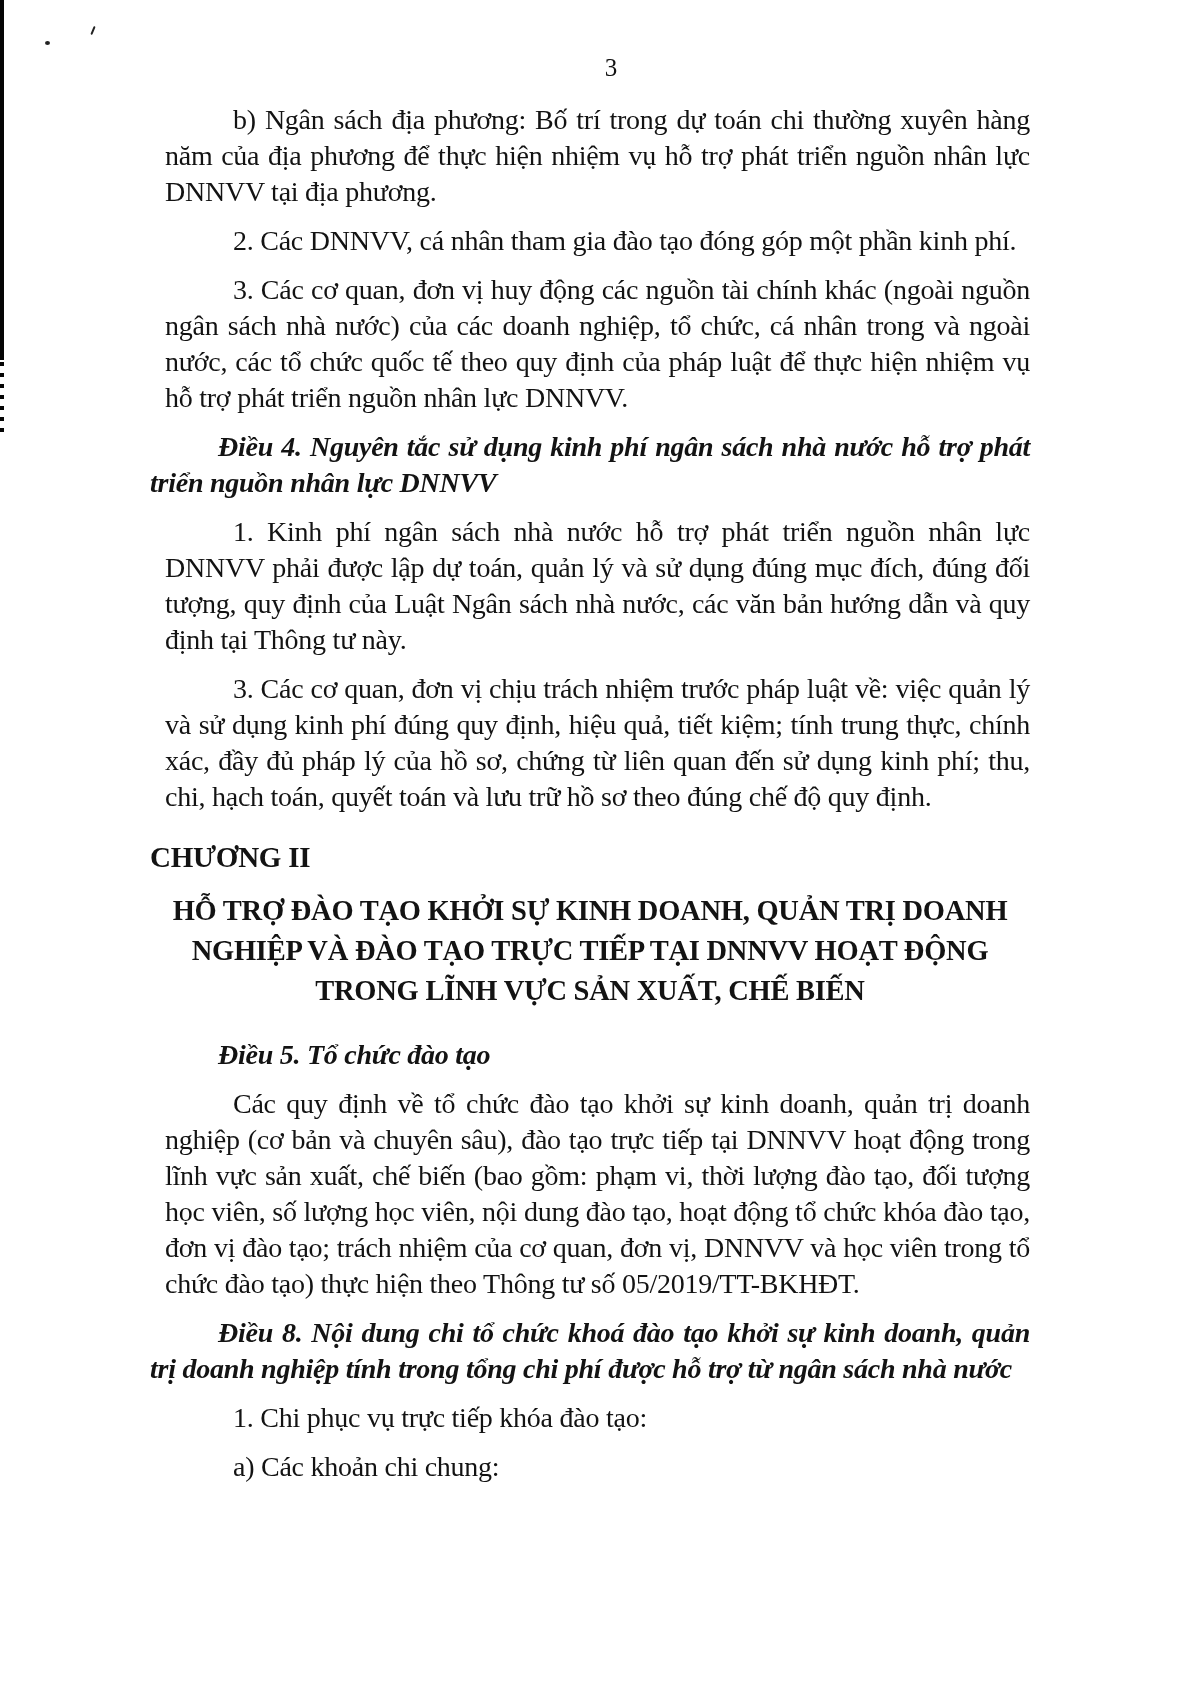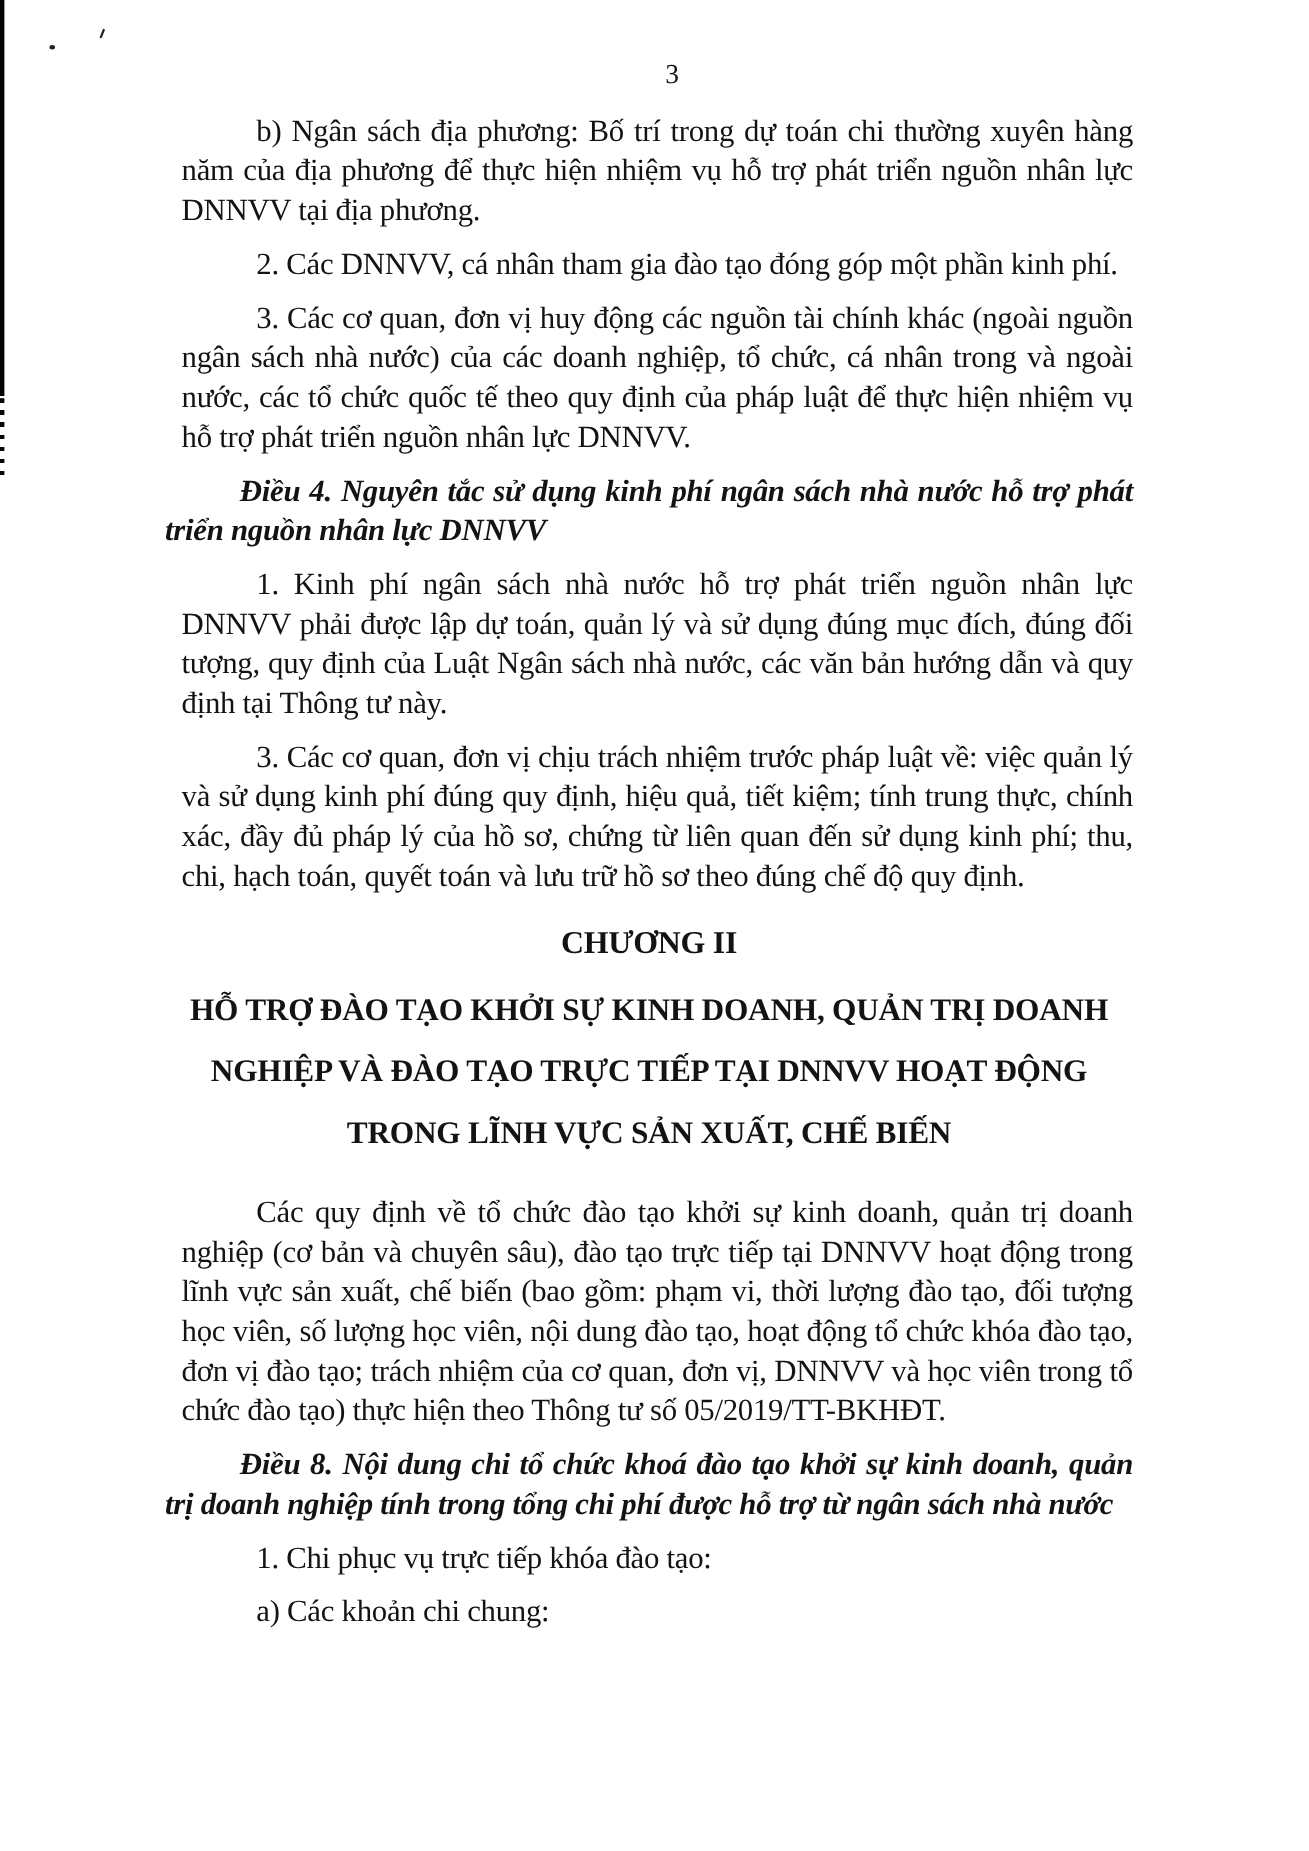--- a/index.html
+++ b/index.html
@@ -58,29 +58,29 @@
   }
   .article-heading {
     font-weight: bold;
     text-align: justify;
     text-indent: 68px;
     margin: 3px 0 13px 0;
     font-style: italic;
   }
   .chapter-number {
     font-weight: bold;
-    text-align: center;
+    text-align: left;
     font-size: 29px;
     margin: 24px 0 8px 0;
   }
   .chapter-title {
     font-weight: bold;
     text-align: center;
     font-size: 28.5px;
-    line-height: 56px;
+    line-height: 40px;
     margin: 16px 10px 26px 10px;
   }
 </style>
 </head>
 <body>
 
 <div class="page">
 
   <div class="binding-line"></div>
   <div class="binding-dashes"></div>
@@ -101,20 +101,21 @@
 
     <p class="para">1. Kinh phí ngân sách nhà nước hỗ trợ phát triển nguồn nhân lực DNNVV phải được lập dự toán, quản lý và sử dụng đúng mục đích, đúng đối tượng, quy định của Luật Ngân sách nhà nước, các văn bản hướng dẫn và quy định tại Thông tư này.</p>
 
 
     <p class="para">3. Các cơ quan, đơn vị chịu trách nhiệm trước pháp luật về: việc quản lý và sử dụng kinh phí đúng quy định, hiệu quả, tiết kiệm; tính trung thực, chính xác, đầy đủ pháp lý của hồ sơ, chứng từ liên quan đến sử dụng kinh phí; thu, chi, hạch toán, quyết toán và lưu trữ hồ sơ theo đúng chế độ quy định.</p>
 
     <p class="chapter-number">CHƯƠNG II</p>
 
     <p class="chapter-title">HỖ TRỢ ĐÀO TẠO KHỞI SỰ KINH DOANH, QUẢN TRỊ DOANH NGHIỆP VÀ ĐÀO TẠO TRỰC TIẾP TẠI DNNVV HOẠT ĐỘNG TRONG LĨNH VỰC SẢN XUẤT, CHẾ BIẾN</p>
 
+    <p class="article-heading">Điều 5. Tổ chức đào tạo</p>
 
     <p class="para">Các quy định về tổ chức đào tạo khởi sự kinh doanh, quản trị doanh nghiệp (cơ bản và chuyên sâu), đào tạo trực tiếp tại DNNVV hoạt động trong lĩnh vực sản xuất, chế biến (bao gồm: phạm vi, thời lượng đào tạo, đối tượng học viên, số lượng học viên, nội dung đào tạo, hoạt động tổ chức khóa đào tạo, đơn vị đào tạo; trách nhiệm của cơ quan, đơn vị, DNNVV và học viên trong tổ chức đào tạo) thực hiện theo Thông tư số 05/2019/TT-BKHĐT.</p>
 
     <p class="article-heading">Điều 8. Nội dung chi tổ chức khoá đào tạo khởi sự kinh doanh, quản trị doanh nghiệp tính trong tổng chi phí được hỗ trợ từ ngân sách nhà nước</p>
 
     <p class="para">1. Chi phục vụ trực tiếp khóa đào tạo:</p>
 
     <p class="para">a) Các khoản chi chung:</p>
 
   </div>

